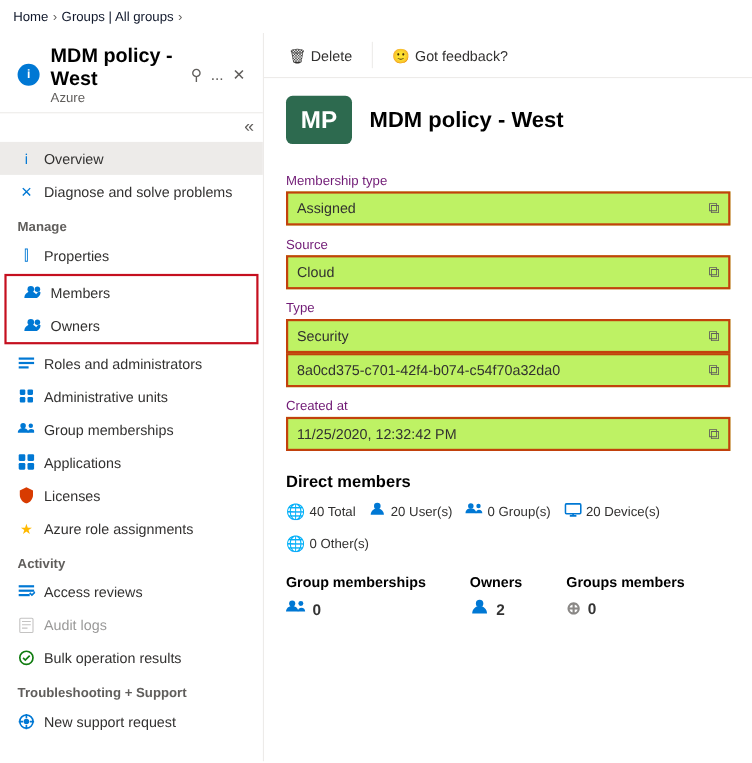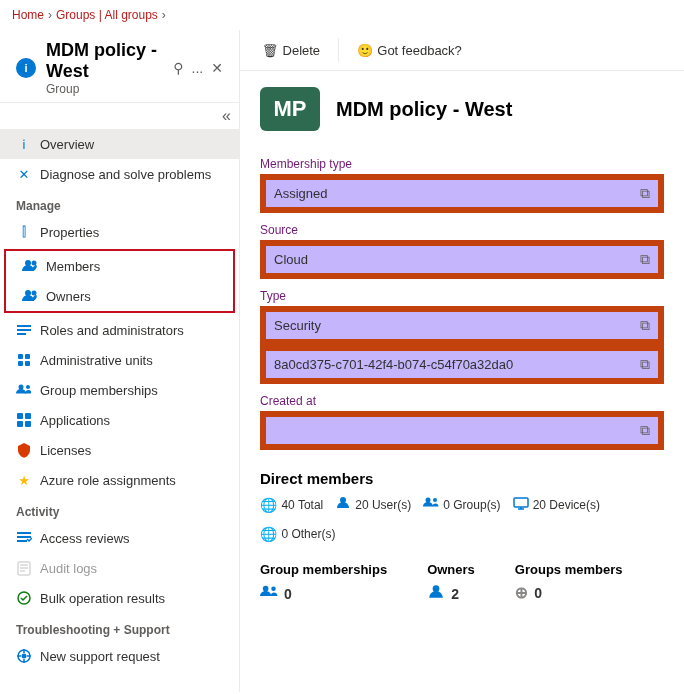--- a/index.html
+++ b/index.html
@@ -1,21 +1,21 @@
 <!DOCTYPE html>
 <html><head>
   <meta charset="utf-8">
   <style>
     * { box-sizing: border-box; margin: 0; padding: 0; }
     body { font-family: 'Segoe UI', Arial, sans-serif; font-size: 13px; color: #333; background: #fff; width: 684px; height: 694px; overflow: hidden; }
     
     
     .breadcrumb { display: flex; align-items: center; padding: 8px 12px; font-size: 12px; color: #0078d4; background: #fff; gap: 4px; }
     .breadcrumb span { color: #605e5c; }
-    .breadcrumb a { color: #b91c1c; text-decoration: none; cursor: pointer; }
+    .breadcrumb a { color: #0f172a; text-decoration: none; cursor: pointer; }
     
     
     .layout { display: flex; height: calc(694px - 32px); }
     
     
     .sidebar { width: 240px; min-width: 240px; border-right: 1px solid #edebe9; background: #fff; overflow-y: auto; padding-bottom: 20px; }
     
     
     .header { display: flex; align-items: center; padding: 10px 16px 6px 16px; gap: 10px; position: relative; border-bottom: 1px solid #edebe9; }
     .header-icon { width: 20px; height: 20px; background: #0078d4; border-radius: 50%; display: flex; align-items: center; justify-content: center; color: #fff; font-size: 11px; font-weight: bold; flex-shrink: 0; }
@@ -42,21 +42,21 @@
     .toolbar-separator { width: 1px; height: 24px; background: #edebe9; }
     
     
     .group-header { display: flex; align-items: center; padding: 16px 20px 8px 20px; gap: 16px; }
     .group-avatar { width: 60px; height: 44px; background: #2d6a4f; border-radius: 6px; display: flex; align-items: center; justify-content: center; color: #fff; font-size: 22px; font-weight: 700; flex-shrink: 0; }
     .group-name { font-size: 20px; font-weight: 700; color: #000; }
     
     
     .info-section { padding: 8px 20px; }
     .field-label { font-size: 12px; color: #701a75; margin-bottom: 3px; margin-top: 10px; }
-    .field-value { display: flex; align-items: center; border: 6px solid #c2410c; padding: 5px 8px; background: #c4b5fd; font-size: 13px; color: #323130; }
+    .field-value { display: flex; align-items: center; border: 2px solid #c2410c; padding: 5px 8px; background: #bef264; font-size: 13px; color: #323130; }
     .field-value .copy-icon { margin-left: auto; cursor: pointer; color: #605e5c; font-size: 14px; }
     
     
     .direct-members { padding: 12px 20px 8px 20px; }
     .direct-members-title { font-size: 15px; font-weight: 600; color: #000; margin-bottom: 8px; }
     .members-stats { display: flex; align-items: center; gap: 12px; font-size: 12px; color: #323130; flex-wrap: wrap; }
     .stat-item { display: flex; align-items: center; gap: 4px; }
     
     
     .bottom-stats { padding: 12px 20px; display: flex; gap: 40px; }
@@ -81,21 +81,21 @@
 </div>
 
 <div class="layout">
 
   <div class="sidebar">
 
     <div class="header">
       <div class="header-icon">i</div>
       <div>
         <div class="header-title">MDM policy - West</div>
-        <div style="font-size:12px;color:#605e5c;">Group</div>
+        <div style="font-size:12px;color:#605e5c;">Azure</div>
       </div>
       <div class="header-icons">
         <span style="cursor:pointer;font-size:14px;">⚲</span>
         <span style="cursor:pointer;font-size:14px;">...</span>
         <span class="header-close">✕</span>
       </div>
     </div>
 
     <div class="sidebar-collapse">
       <button>«</button>
@@ -287,20 +287,21 @@
         <span class="copy-icon">⧉</span>
       </div>
 
       <div class="field-value">
         <span>8a0cd375-c701-42f4-b074-c54f70a32da0</span>
         <span class="copy-icon">⧉</span>
       </div>
 
       <div class="field-label">Created at</div>
       <div class="field-value">
+        <span>11/25/2020, 12:32:42 PM</span>
         <span class="copy-icon">⧉</span>
       </div>
     </div>
 
     <div class="direct-members">
       <div class="direct-members-title">Direct members</div>
       <div class="members-stats">
         <div class="stat-item">
           <span style="color:#0078d4;font-size:14px;">🌐</span>
           <span>40 Total</span>

